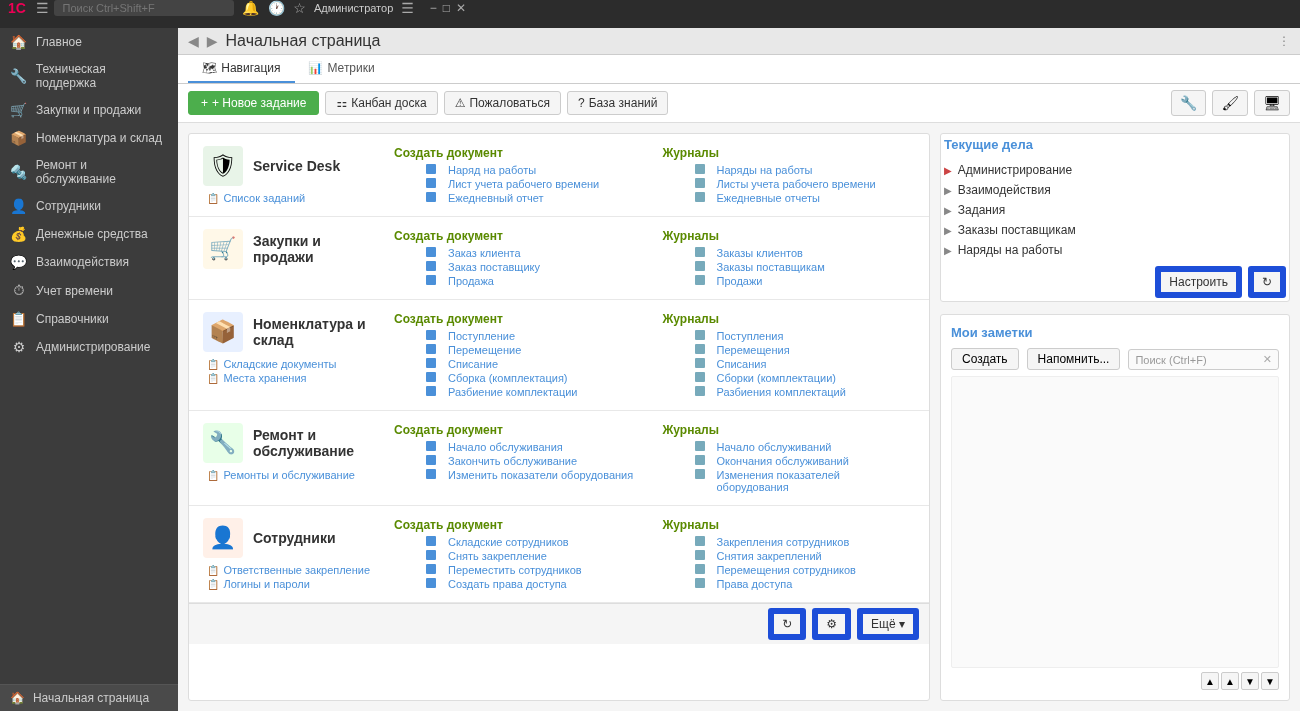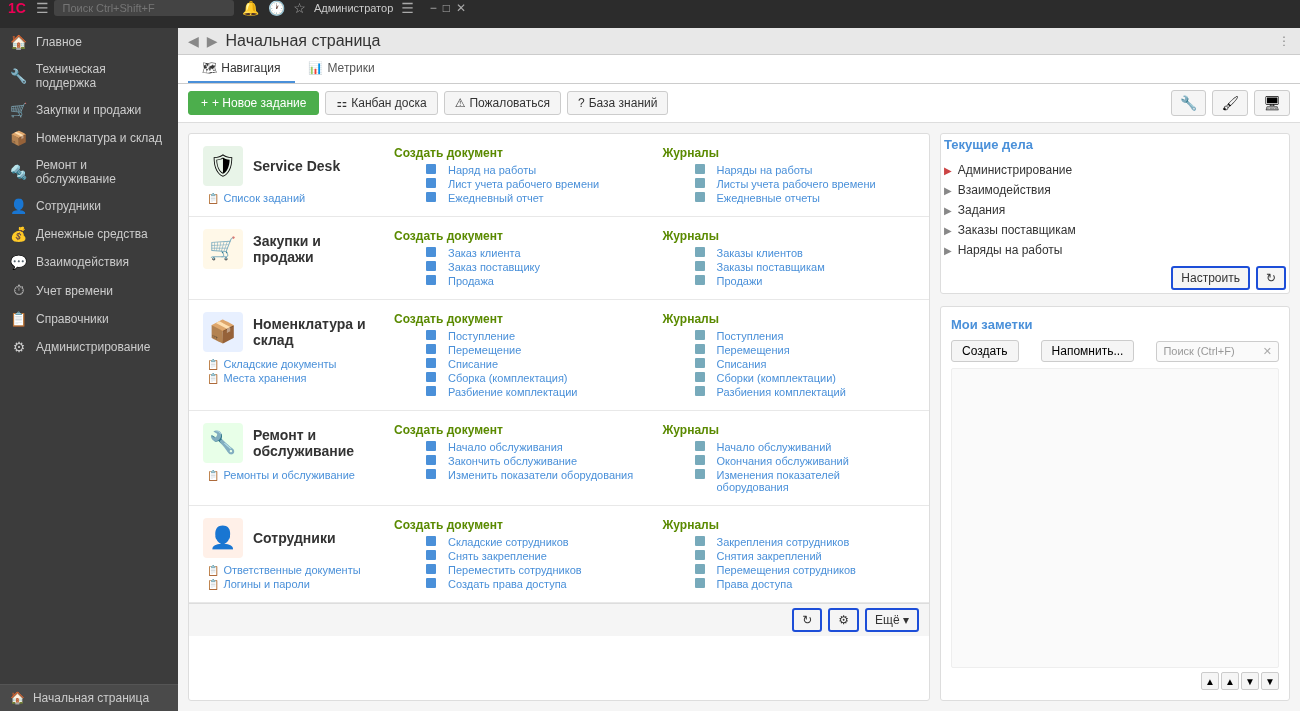--- a/index.html
+++ b/index.html
@@ -263,21 +263,21 @@
       background: #f5f5f5;
       border-top: 1px solid #ddd;
       padding: 4px 10px;
       display: flex;
       justify-content: flex-end;
       gap: 6px;
       flex-shrink: 0;
     }
     .bottom-btn {
       background: #f5f5f5;
-      border: 2px solid #1d4ed8;
+      border: 6px solid #1d4ed8;
       border-radius: 3px;
       padding: 3px 8px;
       cursor: pointer;
       font-size: 12px;
       color: #333;
     }
 
     
     .right-panel {
       width: 350px;
@@ -330,23 +330,23 @@
       flex-direction: column;
     }
     .notes-title {
       color: #4a90d9;
       font-size: 13px;
       font-weight: bold;
       margin-bottom: 8px;
     }
     .notes-toolbar {
       display: flex;
-      gap: 22px;
+      gap: 8px;
       margin-bottom: 6px;
-      align-items: center;
+      align-items: flex-end;
     }
     .notes-btn {
       background: #f5f5f5;
       border: 1px solid #ccc;
       border-radius: 3px;
       padding: 3px 10px;
       cursor: pointer;
       font-size: 12px;
     }
     .notes-search {
@@ -734,21 +734,21 @@
 
         <div class="section-row">
           <div class="section-header">
             <div class="section-icon-title">
               <div class="section-icon bg-staff">👤</div>
               <span class="section-title">Сотрудники</span>
             </div>
             <div class="section-links">
               <a class="section-link">
                 <span class="link-icon">📋</span>
-                <span>Ответственные документы</span>
+                <span>Ответственные закрепление</span>
               </a>
               <a class="section-link">
                 <span class="link-icon">📋</span>
                 <span>Логины и пароли</span>
               </a>
             </div>
           </div>
           <div class="section-content">
             <div class="doc-column">
               <div class="doc-column-title">Создать документ</div>

